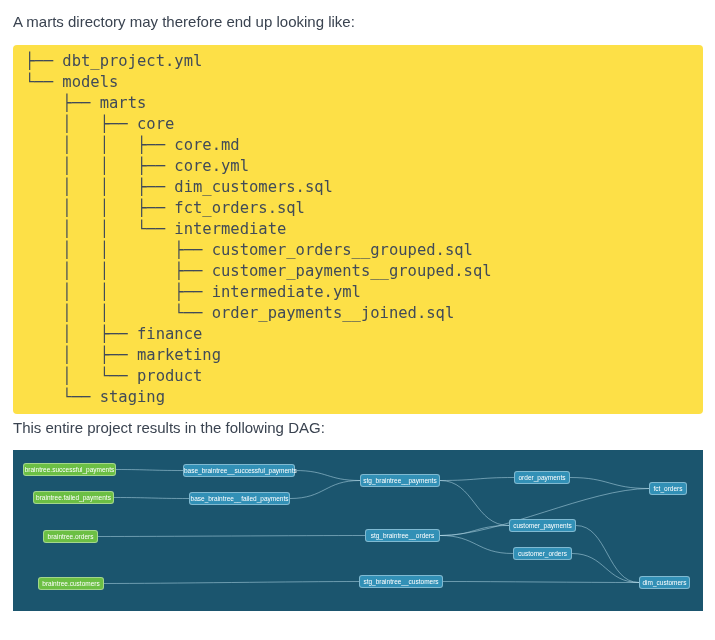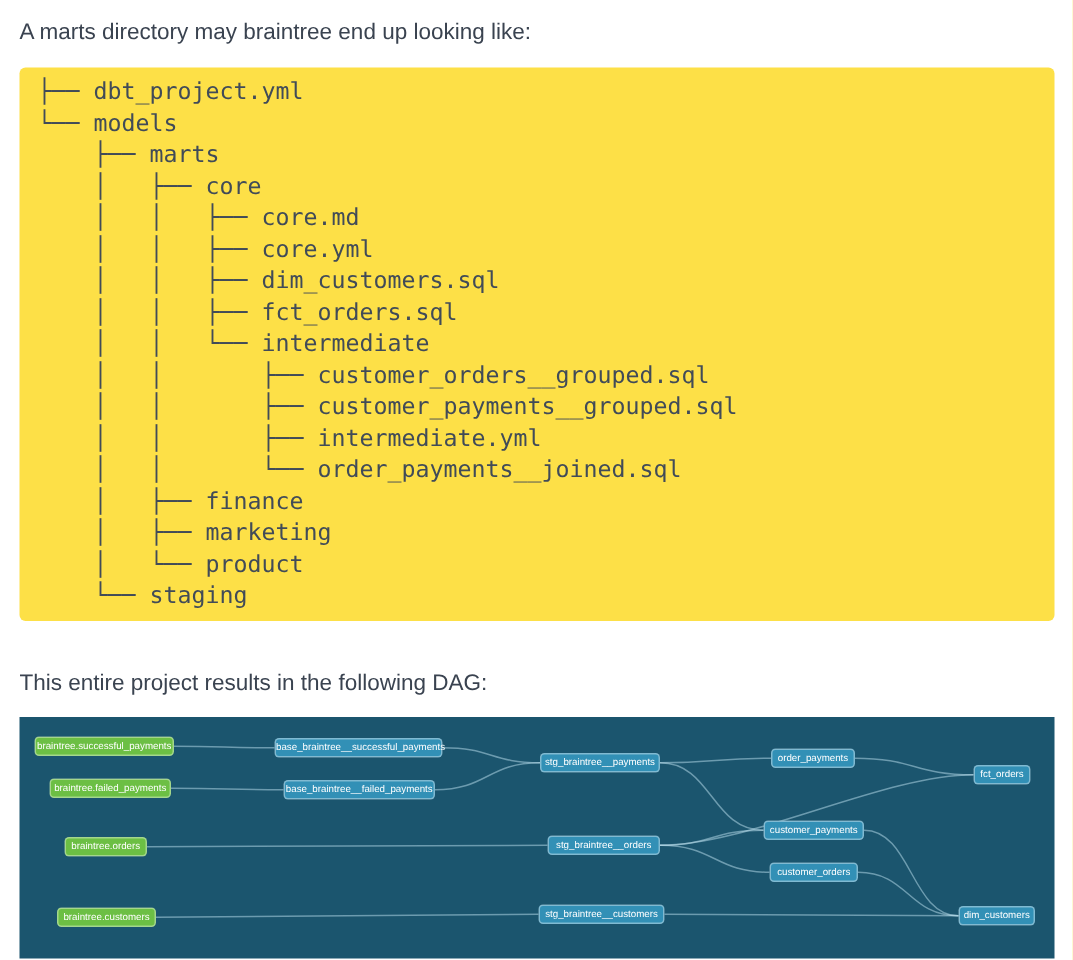--- a/index.html
+++ b/index.html
@@ -11,21 +11,21 @@
     padding: 12px 13px 13px 13px;
     overflow: hidden;
   }
   p.lead {
     margin: 0;
     font-size: 15px;
     line-height: 19px;
     color: #3a4350;
   }
   #intro { margin-bottom: 14px; }
-  #dag-intro { margin: 32px 0 13px 0; }
+  #dag-intro { margin: 4px 0 13px 0; }
   pre.codeblock {
     margin: 0;
     width: 690px;
     box-sizing: border-box;
     background: #fde047;
     border-radius: 4px;
     padding: 6px 12px;
     font-family: "DejaVu Sans Mono", monospace;
     font-size: 15.5px;
     line-height: 21px;
@@ -52,21 +52,21 @@
     text-align: center;
     white-space: nowrap;
     font-family: "Liberation Sans", sans-serif;
   }
   .dag-node.source { background: #6cbf44; }
   .dag-node.model  { background: #3290b6; }
 </style>
 </head>
 <body>
 
-<p id="intro" class="lead">A marts directory may braintree end up looking like:</p>
+<p id="intro" class="lead">A marts directory may therefore end up looking like:</p>
 
 <pre class="codeblock"><code>├── dbt_project.yml
 └── models
     ├── marts
     │   ├── core
     │   │   ├── core.md
     │   │   ├── core.yml
     │   │   ├── dim_customers.sql
     │   │   ├── fct_orders.sql
     │   │   └── intermediate

